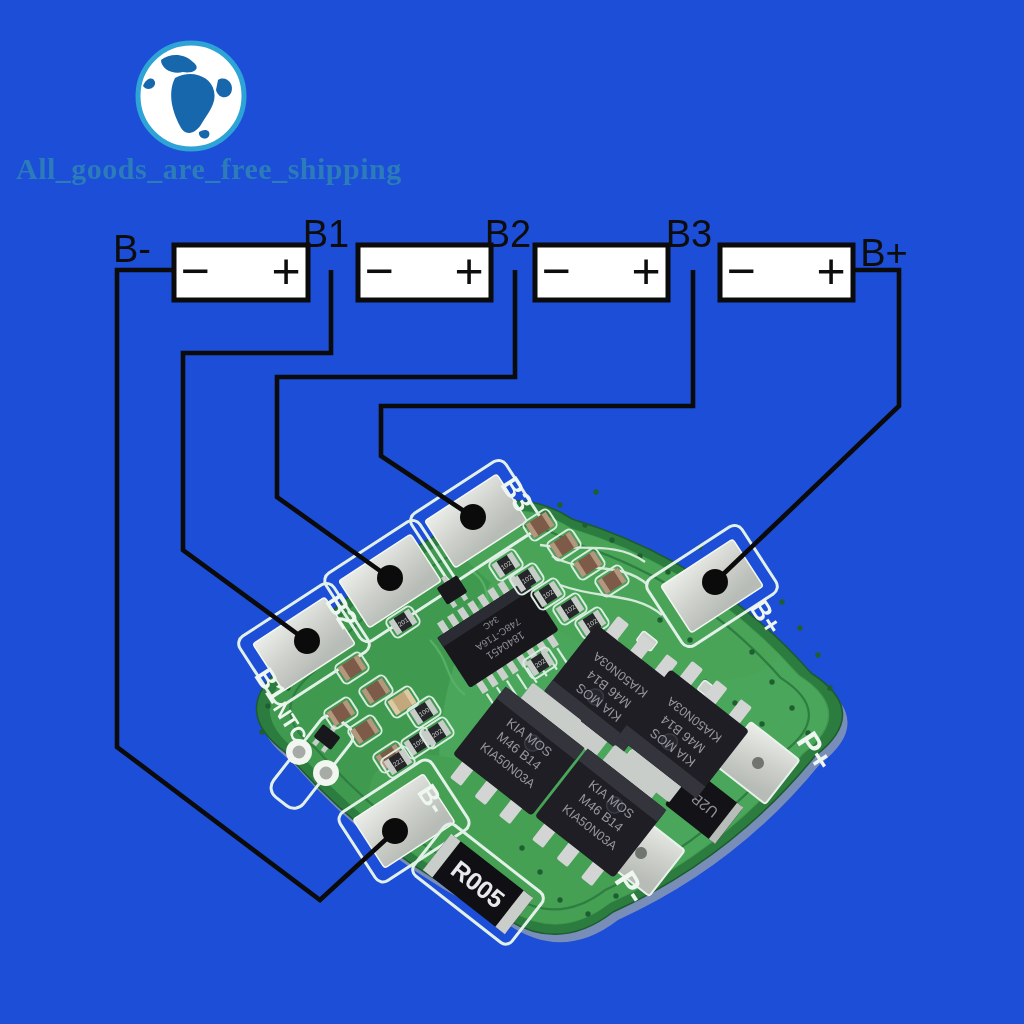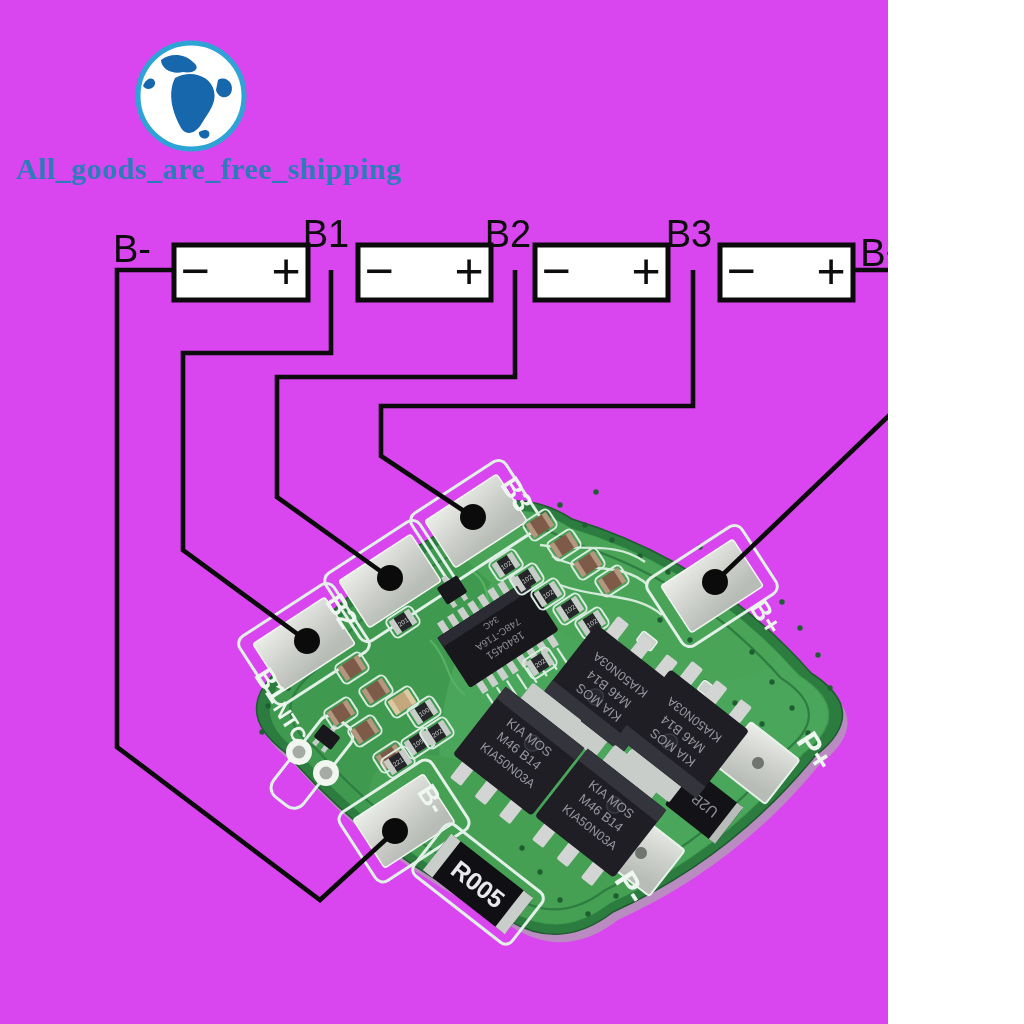--- a/index.html
+++ b/index.html
@@ -1,16 +1,16 @@
 <!DOCTYPE html>
 <html><head>
 <meta charset="utf-8">
 <style>
   html,body{margin:0;padding:0;background:#fff;}
-  .canvas{position:relative;width:888px;height:1024px;background:#d946ef;overflow:hidden;}
+  .canvas{position:relative;width:1024px;height:1024px;background:#1d4ed8;overflow:hidden;}
   svg{position:absolute;left:0;top:0;}
   text{user-select:none;}
   .bat-label{font-family:"Liberation Sans",sans-serif;font-size:38px;fill:#0d0d0d;}
   .sign{font-family:"Liberation Sans",sans-serif;font-size:50px;font-weight:500;fill:#0d0d0d;}
   .wire{stroke:#0b0b0b;stroke-width:4.6;fill:none;stroke-linejoin:miter;stroke-linecap:butt;}
   .cell{fill:#ffffff;stroke:#0b0b0b;stroke-width:5;}
   .silk{font-family:"Liberation Sans",sans-serif;font-weight:700;fill:#eef6f0;}
   .frame{fill:none;stroke:#e2f1e8;stroke-width:3;}
   .chiptxt{font-family:"Liberation Sans",sans-serif;fill:#97979f;}
   .wm-text{font-family:"Liberation Serif",serif;font-weight:700;font-size:30px;fill:#2b7cb9;letter-spacing:.5px;}

